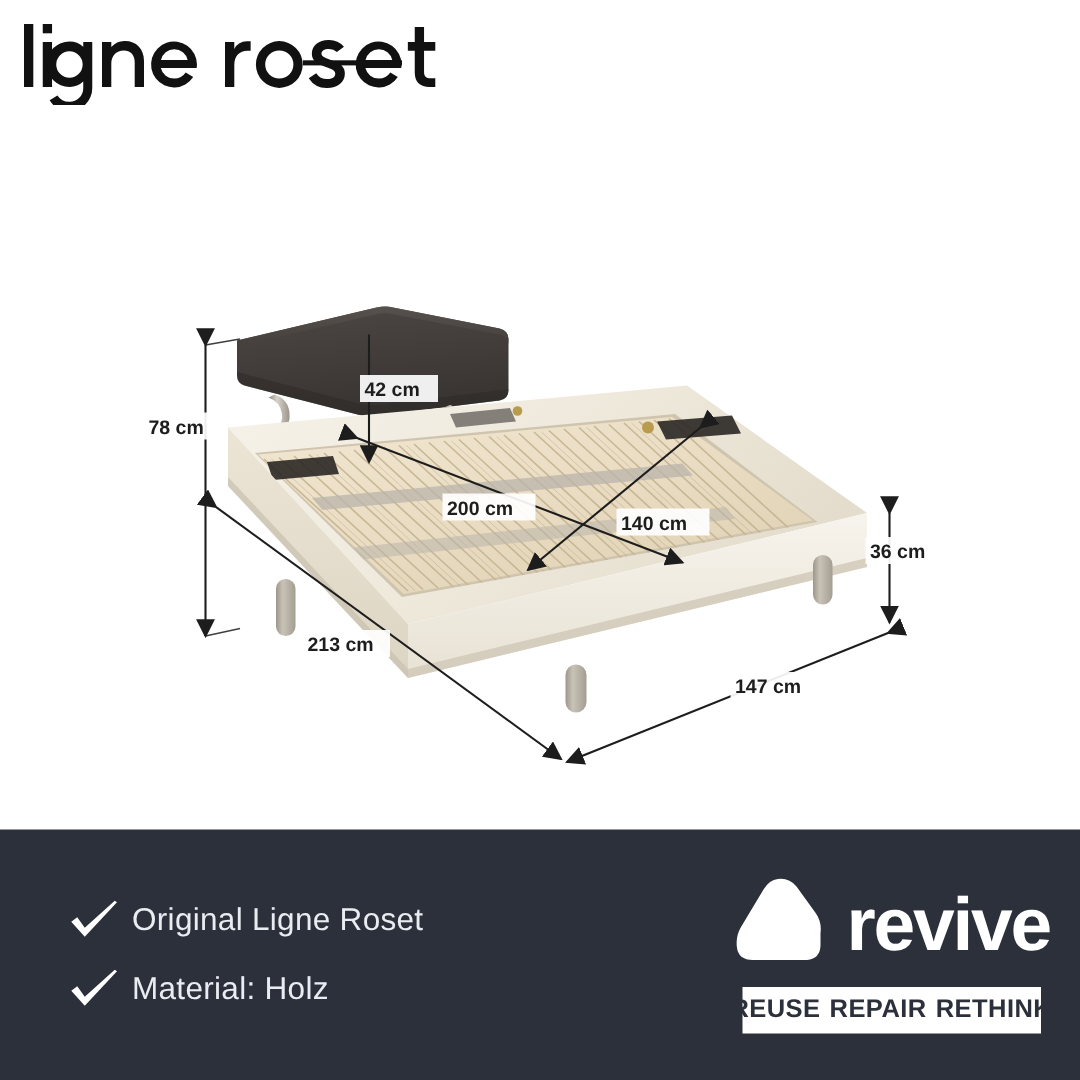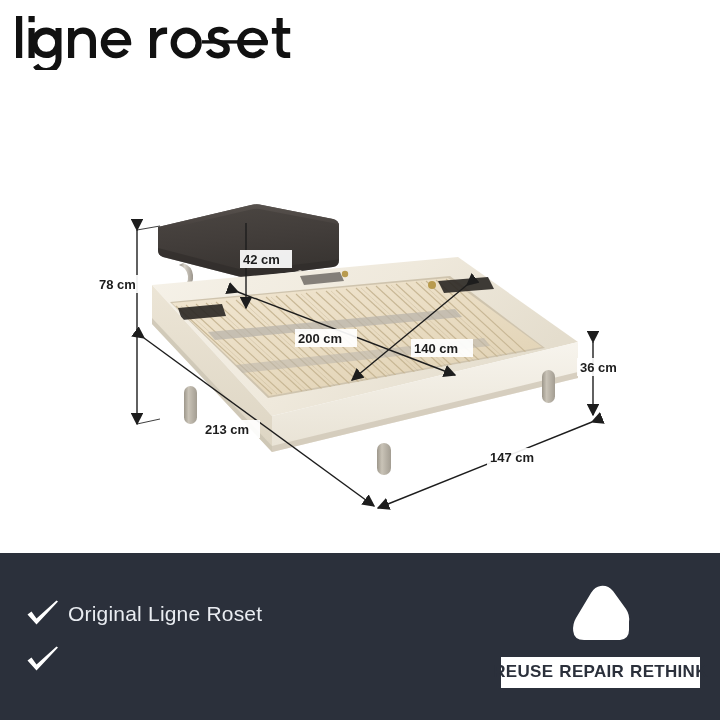--- a/index.html
+++ b/index.html
@@ -49,20 +49,21 @@
   }
 
   
   #feature-list {
     flex: 0 0 auto;
     padding-left: 26px;
     display: flex;
     flex-direction: column;
     justify-content: center;
     gap: 12px;
+    margin-left: 20px;
   }
   .feature-row {
     display: flex;
     align-items: center;
     height: 34px;
   }
   .feature-check {
     flex: 0 0 42px;
     height: 30px;
     display: flex;
@@ -375,33 +376,35 @@
       </span>
       <span class="feature-label">Original Ligne Roset</span>
     </div>
 
     <div class="feature-row">
       <span class="feature-check">
         <svg width="34" height="28" viewBox="0 0 34 28" xmlns="http://www.w3.org/2000/svg">
           <path d="M1.5 14.5 L10.5 24.5 L32 1.5 L30.5 0.5 L10.5 18.5 L5.5 11.5 Z" fill="#ffffff"></path>
         </svg>
       </span>
+      <span class="feature-label">Material: Holz</span>
     </div>
 
 
   </div>
 
   <div id="revive-block">
     <div id="revive-lockup">
       <span>
         <svg width="62" height="58" viewBox="0 0 62 58" xmlns="http://www.w3.org/2000/svg">
           <path d="M30.5 1 Q38 0 43 6 L56 24 Q60 30 59 37 L59 45 Q59 54 50 55 L14 55
                    Q4 55 3.2 46 Q2.5 39 6 33 L21 8 Q25 1.5 30.5 1 Z" fill="#ffffff"></path>
         </svg>
       </span>
+      <span id="revive-wordmark">revive</span>
     </div>
     <div id="revive-tagline">
       <span class="tag-bold">REUSE</span>
       <span class="tag-reg">REPAIR</span>
       <span class="tag-bold">RETHINK</span>
     </div>
   </div>
 
 </div>
 

